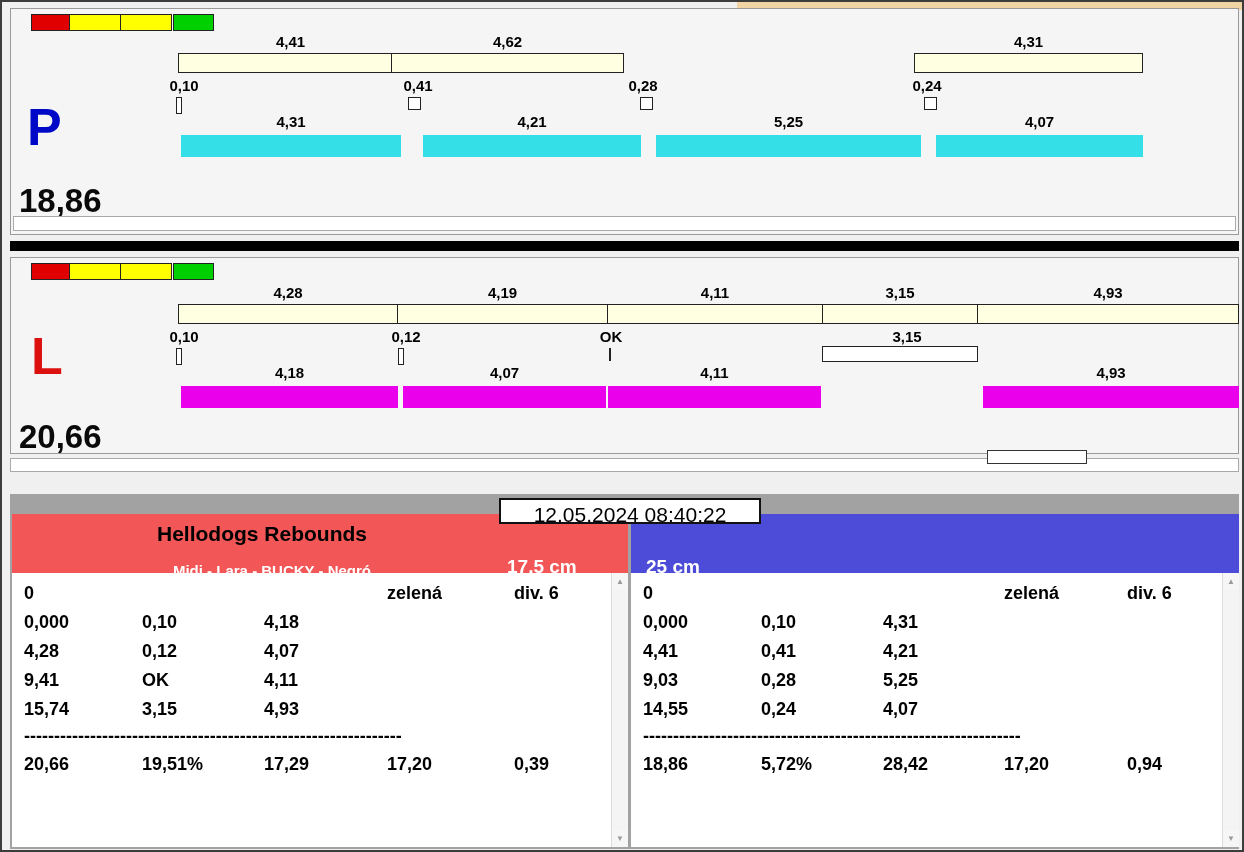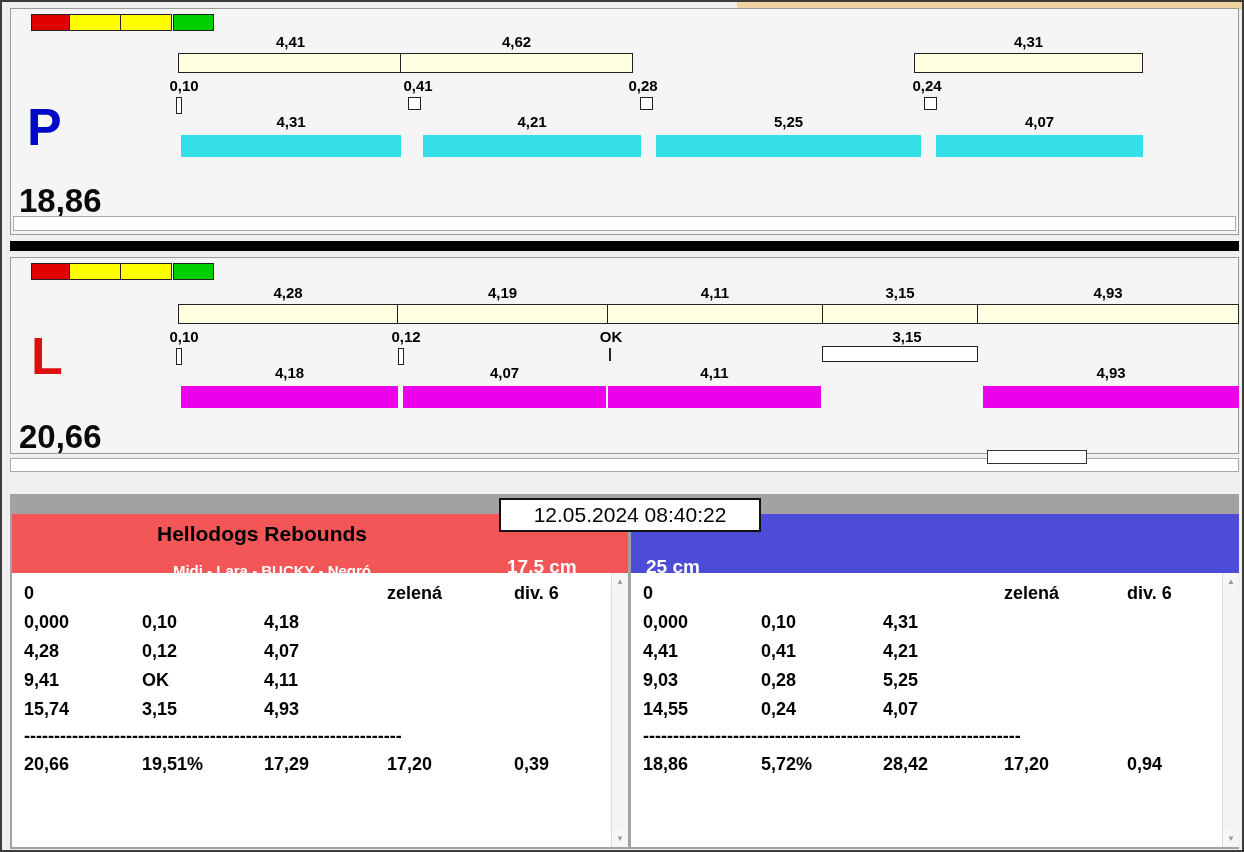--- a/index.html
+++ b/index.html
@@ -50,21 +50,21 @@
   .team-name { position:absolute; top:8px; font-weight:bold; font-size:21px; color:#000; text-align:center; }
   .team-members { position:absolute; top:48px; font-weight:bold; font-size:15px; color:#fff; text-align:center; }
   .team-height { position:absolute; top:42px; font-weight:bold; font-size:19px; color:#fff; text-align:left; }
   #header-left .team-name { left:0; width:500px; }
   #header-left .team-members { left:0; width:520px; }
   #header-left .team-height { left:495px; width:115px; }
   #header-right .team-name { left:125px; width:480px; }
   #header-right .team-members { left:125px; width:480px; }
   #header-right .team-height { left:15px; width:105px; }
 
-  .datetime { position:absolute; left:497px; top:496px; width:262px; height:34px; background:#fff;
+  .datetime { position:absolute; left:497px; top:496px; width:262px; height:26px; background:#fff;
               border:2px solid #111; text-align:center; line-height:30px; font-size:21px; color:#000; z-index:5; }
 
   .table { position:absolute; top:571px; height:274px; background:#fff; }
   #table-left  { left:10px;  width:616px; }
   #table-right { left:629px; width:608px; }
   .tbody { position:absolute; left:0; top:6px; right:18px; font-weight:bold; font-size:18px; color:#000; }
   .trow { display:grid; height:29px; line-height:29px; padding-left:12px; }
   .left-cols  { grid-template-columns:118px 122px 123px 127px 1fr; }
   .right-cols { grid-template-columns:118px 122px 121px 123px 1fr; }
   .sep { height:25px; line-height:25px; padding-left:12px; white-space:nowrap; overflow:hidden; width:392px; }
@@ -90,21 +90,21 @@
     <div class="lights">
       <span class="light red"></span>
       <span class="light yellow"></span>
       <span class="light yellow"></span>
       <span class="light green"></span>
     </div>
 
     <div class="seg" style="left:167px;top:44px;width:225px">
       <span class="seg-label">4,41</span>
       </div>
-    <div class="seg" style="left:389px;top:44px;width:233px">
+    <div class="seg" style="left:380px;top:44px;width:233px">
       <span class="seg-label">4,62</span>
       </div>
     <div class="seg" style="left:903px;top:44px;width:229px">
       <span class="seg-label">4,31</span>
       </div>
 
     <span class="marker-label" style="left:148px;top:68px">0,10</span>
     <div class="marker-box" style="left:165px;top:88px;width:6px;height:17px"></div>
     <span class="marker-label" style="left:382px;top:68px">0,41</span>
     <div class="marker-box" style="left:397px;top:88px;width:13px;height:13px"></div>

